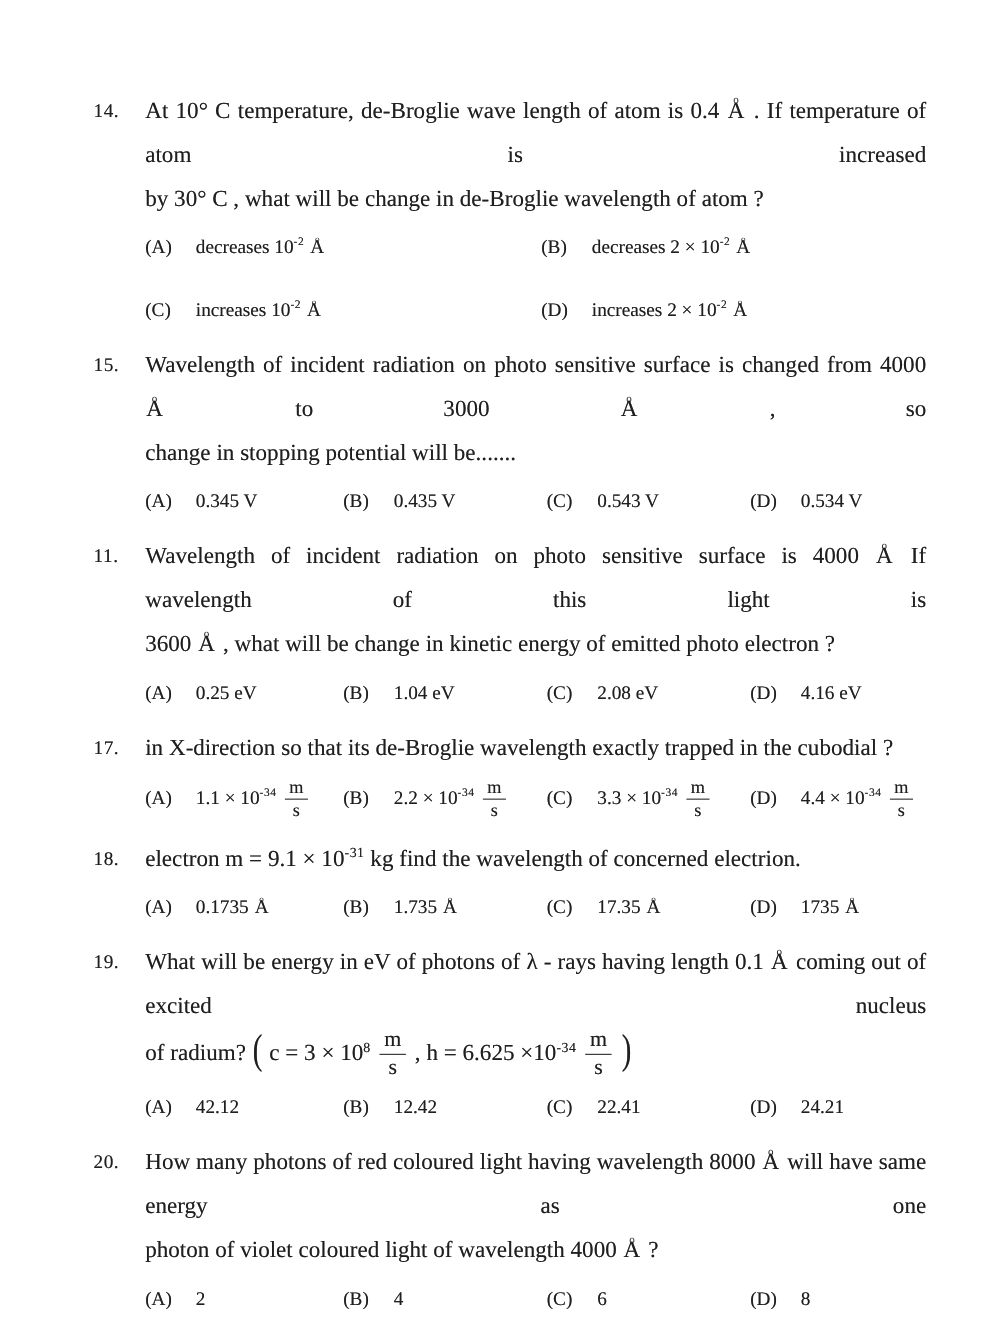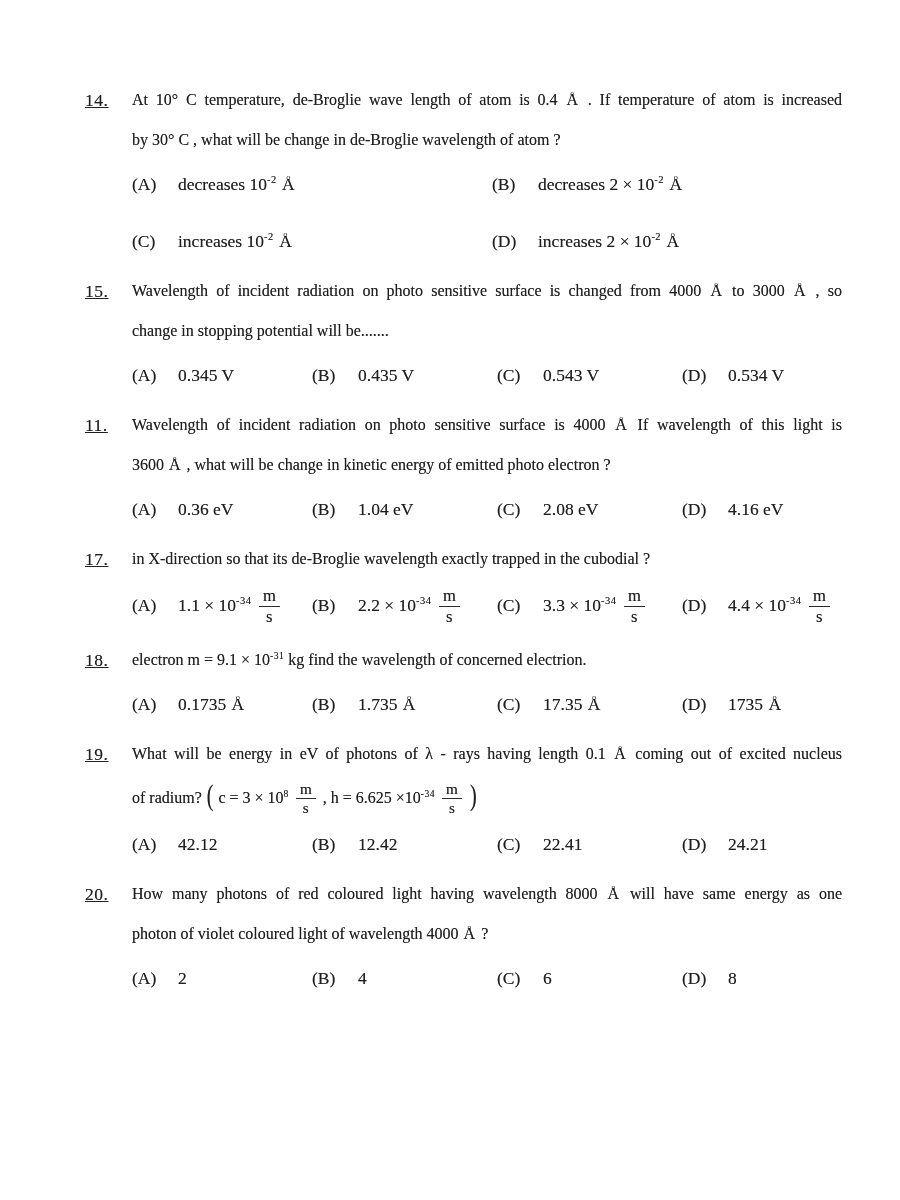--- a/index.html
+++ b/index.html
@@ -10,24 +10,23 @@
     color: #1f1f1f;
     overflow: hidden;
     text-shadow: 0 0 0.5px rgba(20,20,20,0.55);
   }
   .page { padding: 80px 58px 0 85px; }
   .question { display: flex; margin-bottom: 13px; }
   .qnum {
     flex: 0 0 47px; width: 47px;
     font-size: 17.5px; line-height: 40px;
     letter-spacing: 0.5px;
-    text-decoration: underline;
   }
   .qbody { flex: 1; min-width: 0; }
-  .qline { font-size: 16px; line-height: 40px; }
+  .qline { font-size: 21px; line-height: 40px; }
   .qline.just { text-align: justify; text-align-last: justify; }
   .qline.formula { line-height: 44px; }
   .options { display: grid; margin-top: 8px; font-size: 17.5px; }
   .options.cols-4 { grid-template-columns: 180px 185px 185px 1fr; }
   .options.grid-2 { grid-template-columns: 360px 1fr; row-gap: 24px; }
   .option { display: flex; align-items: baseline; line-height: 33px; }
   .opt-label { flex: 0 0 46px; width: 46px; }
   .opt-value { white-space: nowrap; }
   sup { font-size: 0.6em; line-height: 0; vertical-align: super; letter-spacing: 0.5px; }
   .frac {
@@ -104,21 +103,21 @@
         </div>
       </div>
       <div class="question">
         <div class="qnum">11.</div>
         <div class="qbody">
           <div class="qline just">Wavelength of incident radiation on photo sensitive surface is 4000 <span class="ang">A</span> If wavelength of this light is</div>
           <div class="qline">3600 <span class="ang">A</span> , what will be change in kinetic energy of emitted photo electron ?</div>
           <div class="options cols-4">
             <div class="option">
               <span class="opt-label">(A)</span>
-              <span class="opt-value">0.36 eV</span>
+              <span class="opt-value">0.25 eV</span>
             </div>
             <div class="option">
               <span class="opt-label">(B)</span>
               <span class="opt-value">1.04 eV</span>
             </div>
             <div class="option">
               <span class="opt-label">(C)</span>
               <span class="opt-value">2.08 eV</span>
             </div>
             <div class="option">

